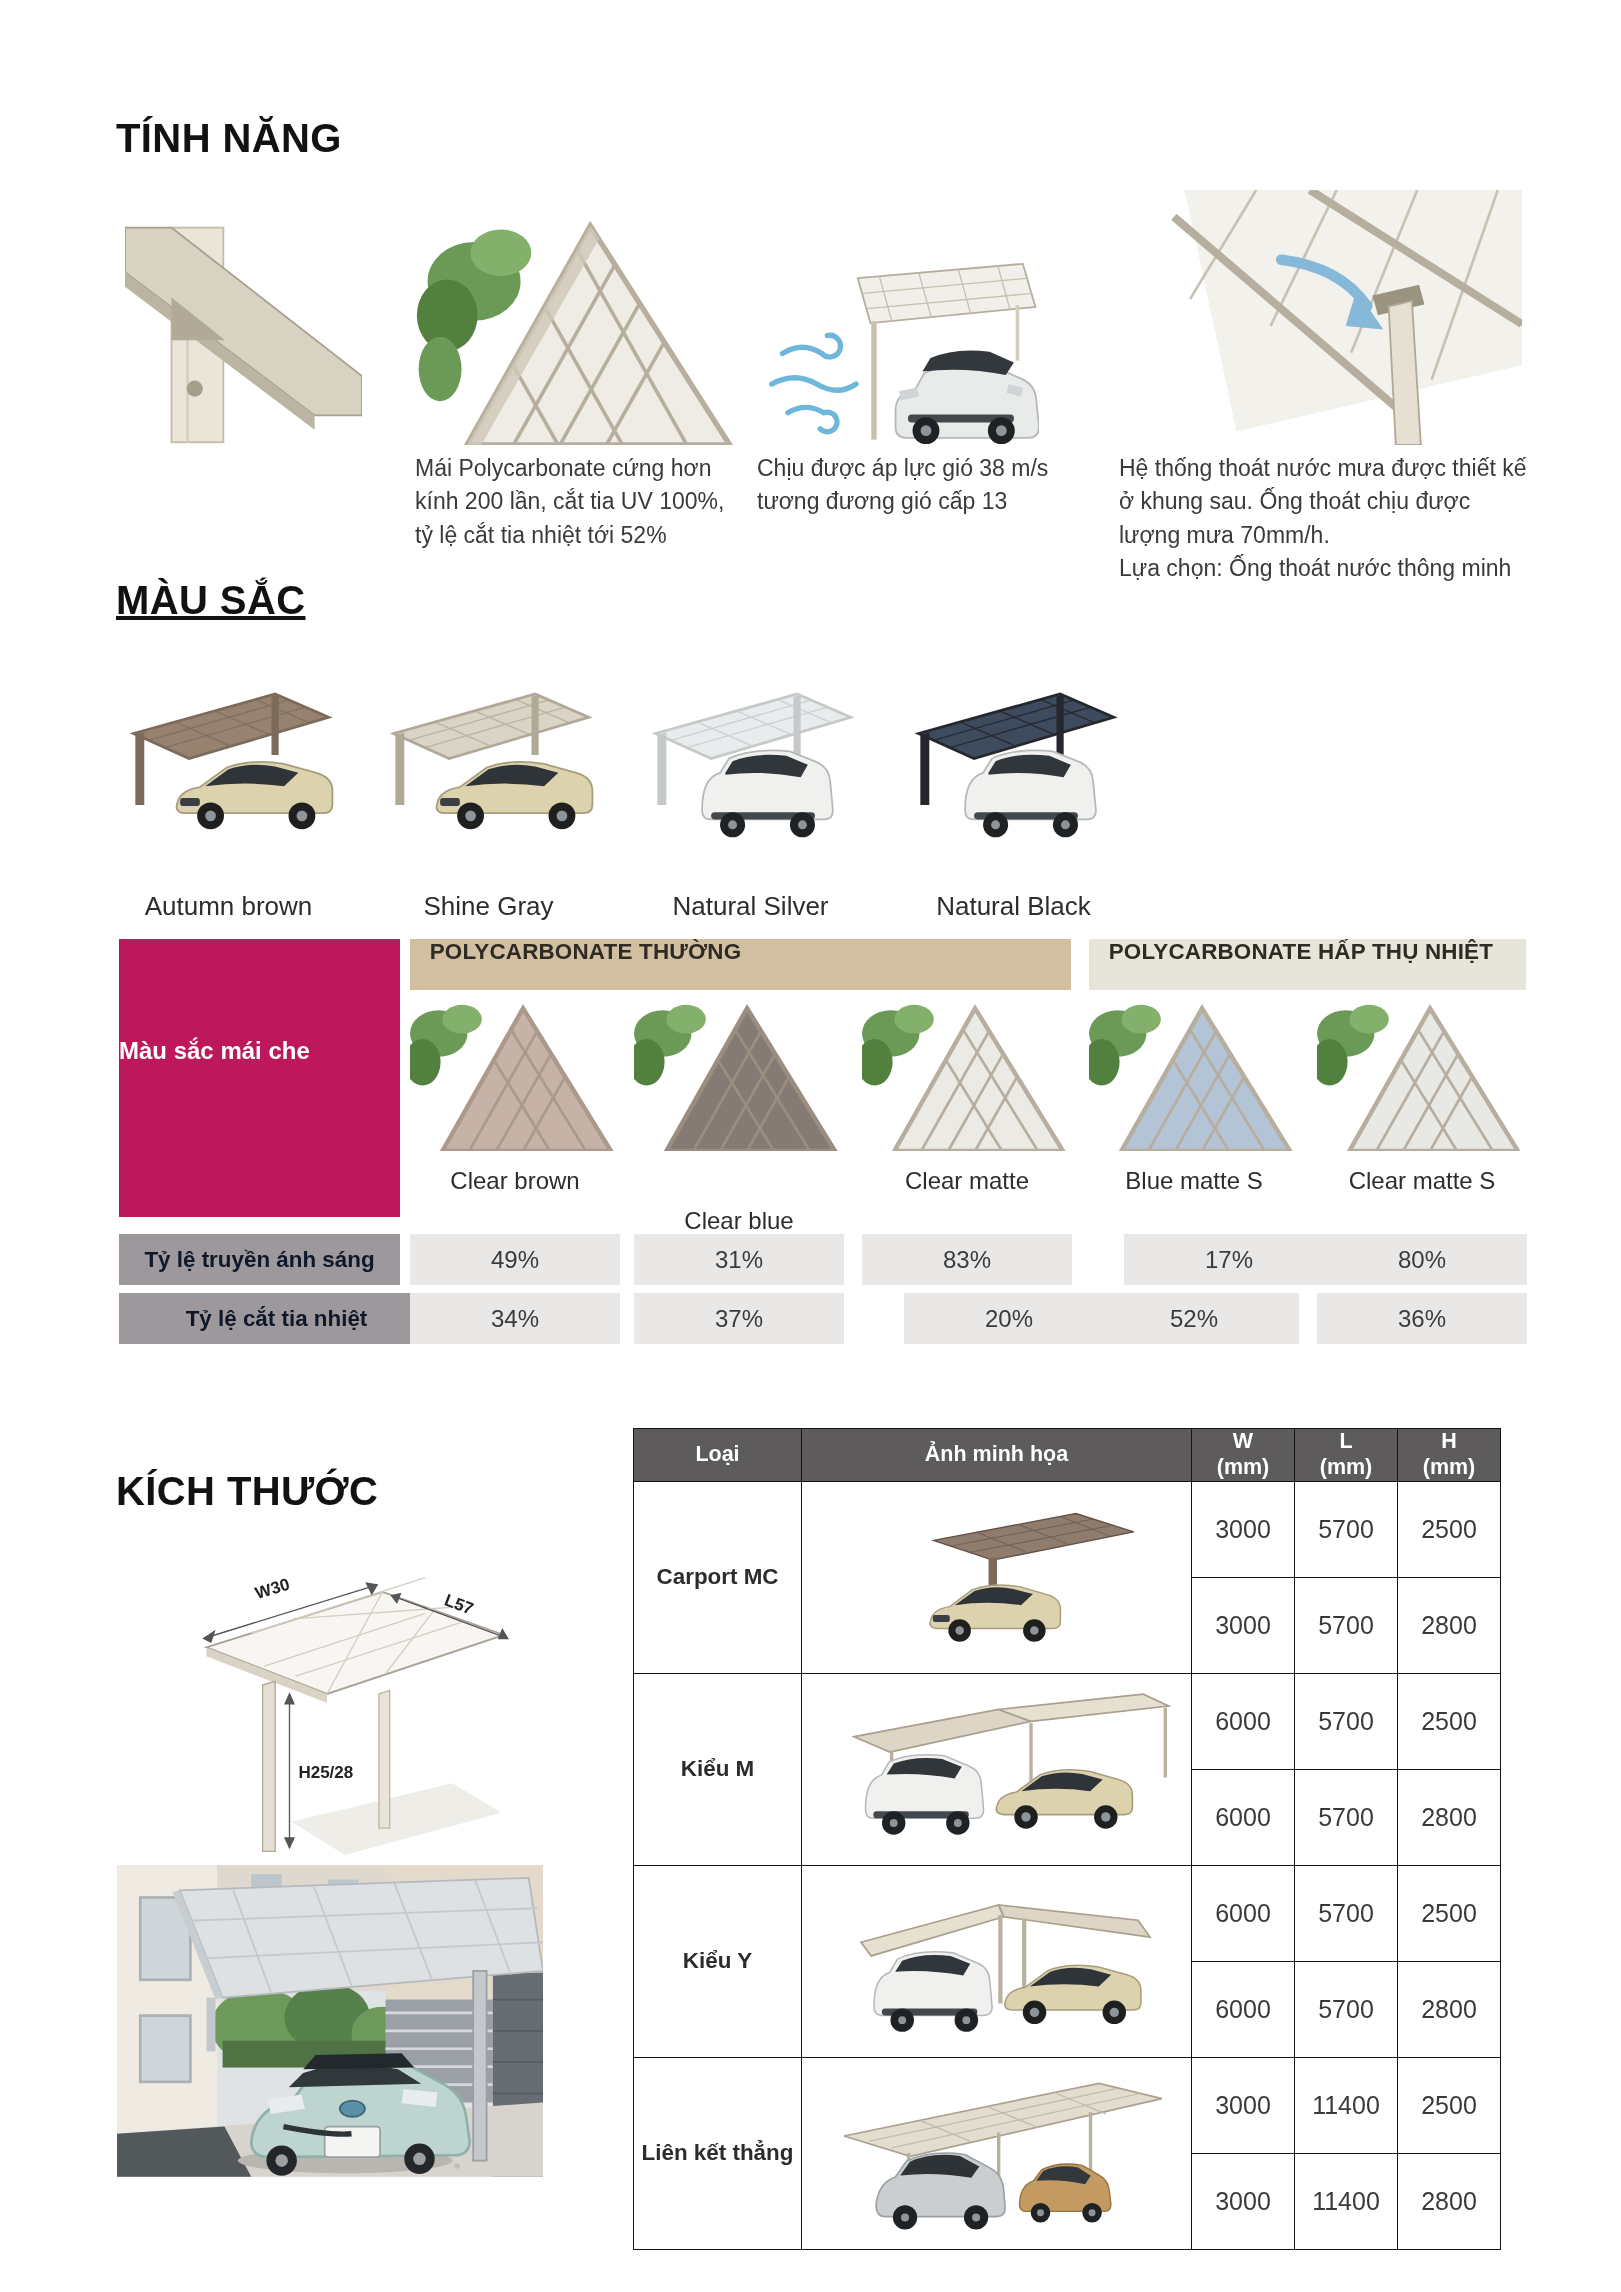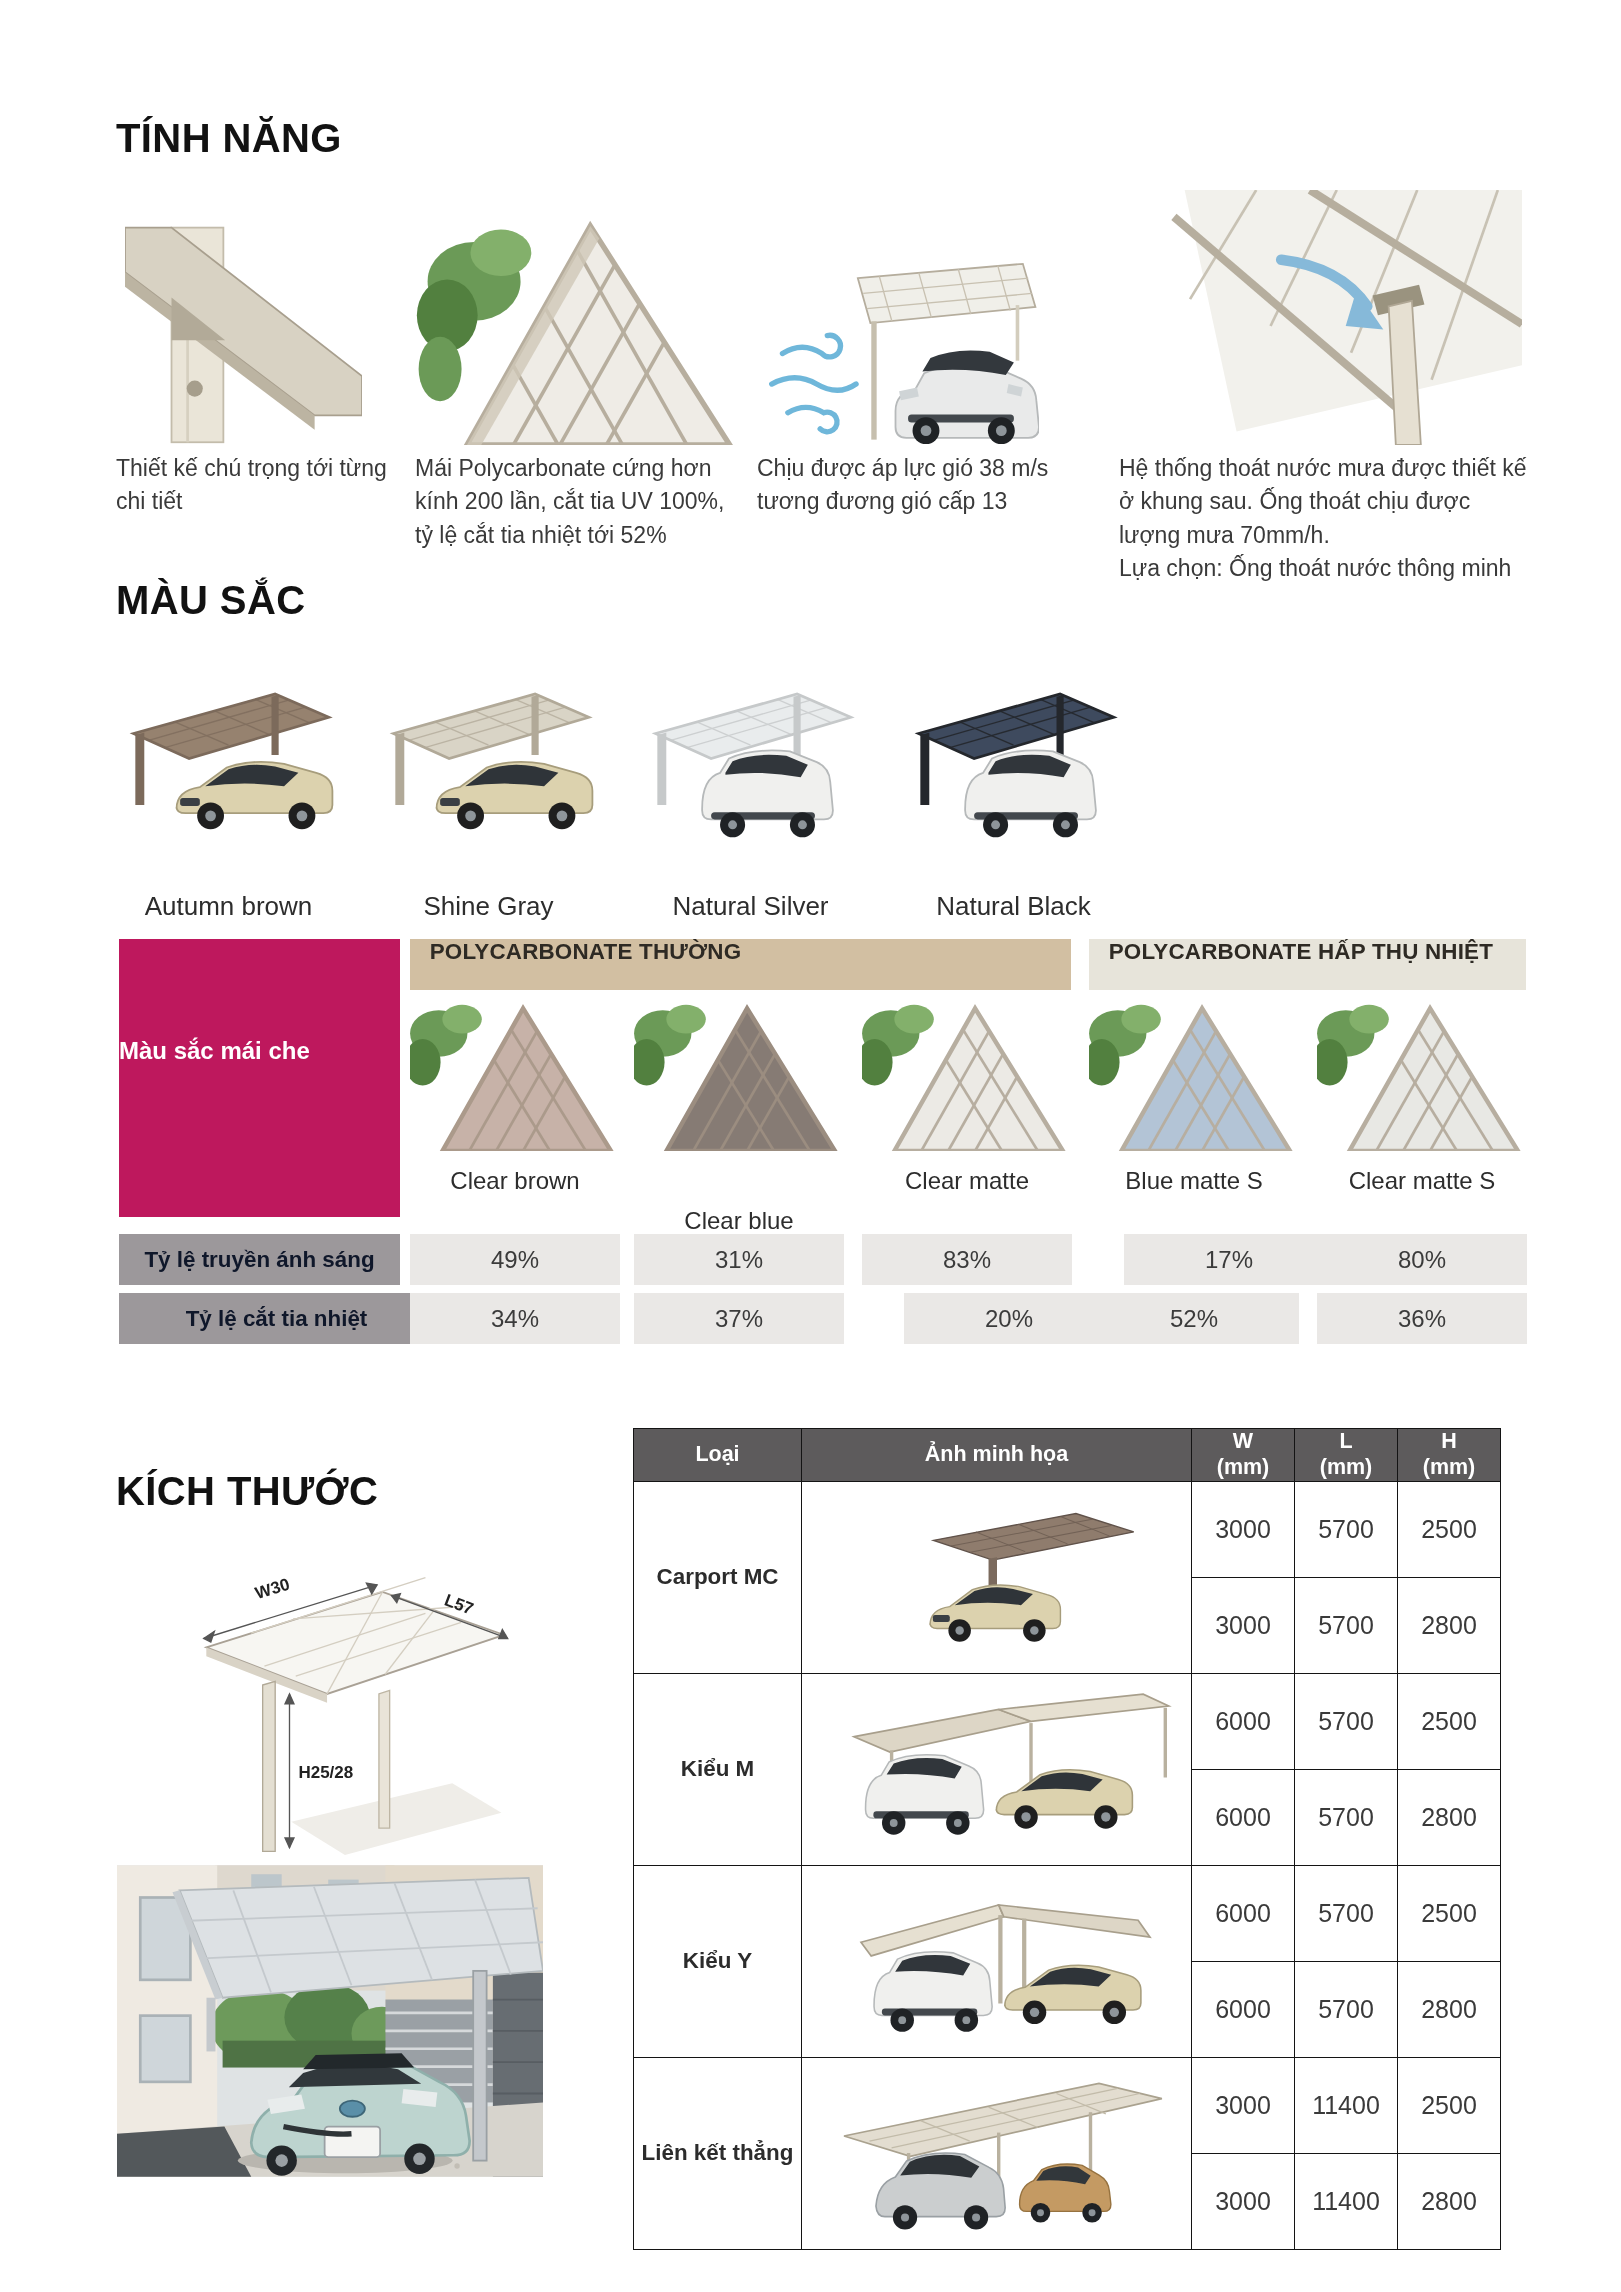--- a/index.html
+++ b/index.html
@@ -113,27 +113,26 @@
         <line x1="58" y1="30" x2="310" y2="246"></line>
         <line x1="210" y1="0" x2="447" y2="150"></line>
       </g>
       <polygon points="280,118 332,106 338,128 286,140" fill="#9a937f"></polygon>
       <polygon points="298,130 324,124 334,285 306,285" fill="#e6e0d2" stroke="#b0a795" stroke-width="2"></polygon>
       <path d="M178,78 q66,8 96,52" fill="none" stroke="#86b9d9" stroke-width="12" stroke-linecap="round"></path>
       <polygon points="262,112 292,156 250,152" fill="#86b9d9"></polygon>
     </svg>
   </div>
 
-  <div class="abs caption" style="left:116px;top:452px;width:296px;">Thiết kế chú trọng tới từng chi tiết</div>
   <div class="abs caption" style="left:415px;top:452px;width:318px;">Mái Polycarbonate cứng hơn kính 200 lần, cắt tia UV 100%, tỷ lệ cắt tia nhiệt tới 52%</div>
   <div class="abs caption" style="left:757px;top:452px;width:300px;">Chịu được áp lực gió 38 m/s tương đương gió cấp 13</div>
   <div class="abs caption" style="left:1119px;top:452px;width:416px;">Hệ thống thoát nước mưa được thiết kế ở khung sau. Ống thoát chịu được lượng mưa 70mm/h.
 Lựa chọn: Ống thoát nước thông minh</div>
 
-  <div class="abs sec-title" style="left:116px;top:578px;">MÀU SẮC</div>
+  <div class="abs sec-title" style="left:116px;top:578px;text-decoration:underline;">MÀU SẮC</div>
 
   <div class="abs" style="left:121px;top:667px;">
     <svg width="215" height="175" viewBox="0 0 240 195">
       <defs>
           <clipPath id="cpr0">
             <polygon points="14,74 172,30 232,56 76,102"></polygon>
           </clipPath>
         </defs>
       <polygon points="14,74 172,30 232,56 76,102" stroke-width="3" fill="#96826f" stroke="#7c6a5b"></polygon>
       <g clip-path="url(#cpr0)" stroke-width="1.5" opacity="0.75" stroke="#7c6a5b">

